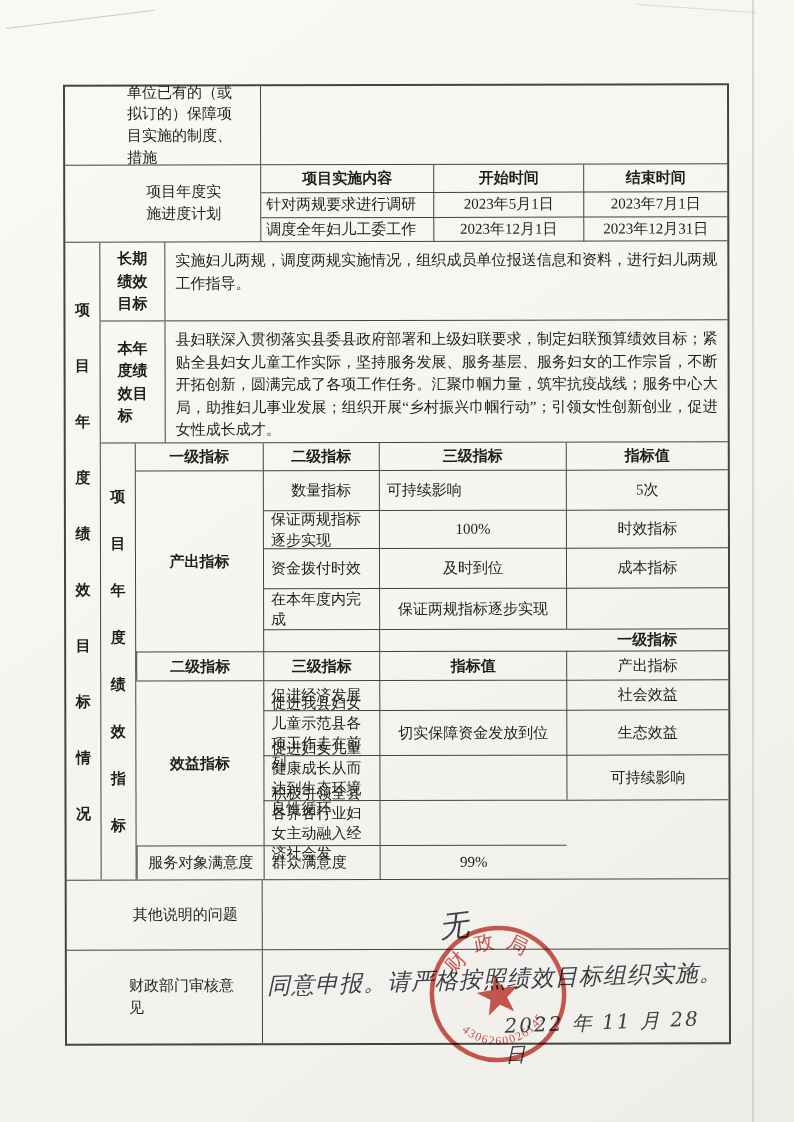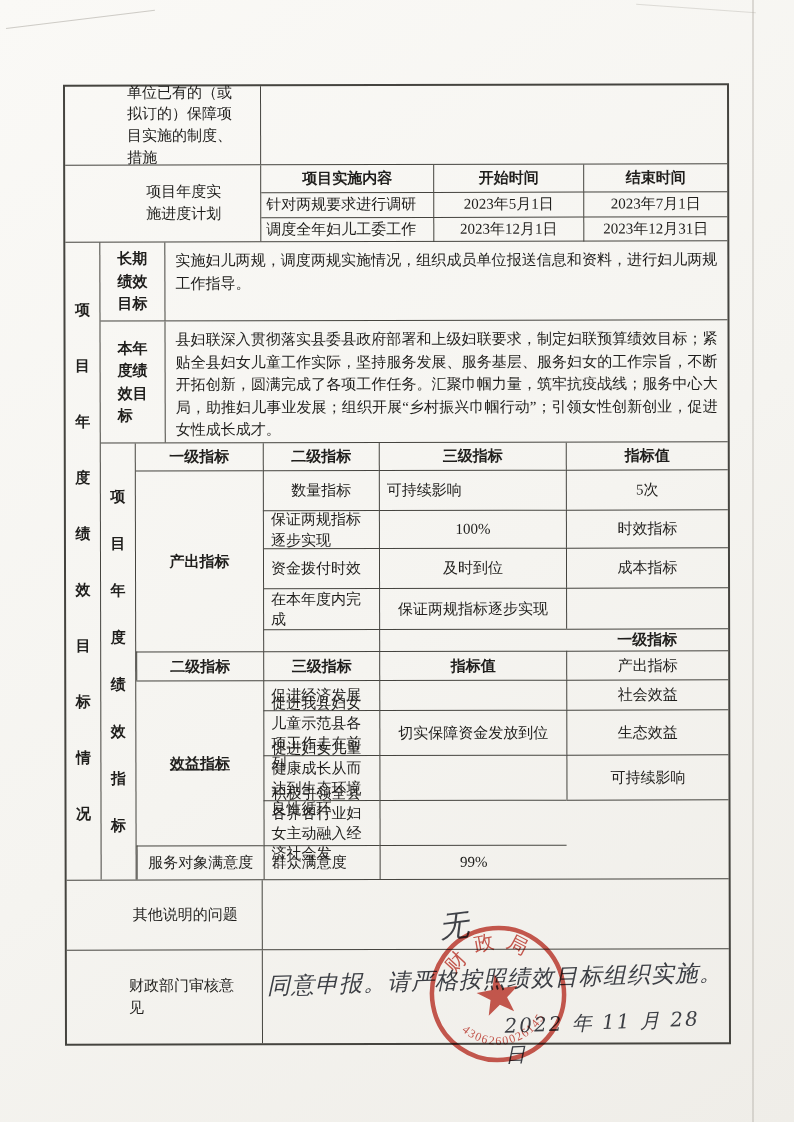--- a/index.html
+++ b/index.html
@@ -65,21 +65,21 @@
     grid-template-rows:27px 40px 38px 40px 41px 22px 29px 30px 45px 45px 45px 1fr;
   }
   .ic{border-left:1.4px solid var(--line,#45443f);border-top:1.4px solid var(--line,#45443f);
       display:flex;align-items:center;justify-content:center;box-sizing:border-box;
       padding:2px 7px;text-align:center;word-break:break-all;line-height:1.35;}
   .ic.nl{border-left:none;}
   .ic.nt{border-top:none;}
   .ic.hd{font-weight:bold;}
   .ic.left{justify-content:flex-start;text-align:left;}
   .ic.group-output{grid-column:1;grid-row:2/7;}
-  .ic.group-benefit{grid-column:1;grid-row:8/12;text-decoration:underline;}
+  .ic.group-benefit{grid-column:1;grid-row:8/12;}
 
   .band-other{height:70px;}
   .band-audit{height:94px;}
 
   .hand{position:absolute;color:var(--pen,#2c2f36);font-style:italic;
         font-family:"DejaVu Serif","Liberation Serif",serif;}
   .hand-none{left:176px;top:24px;font-size:30px;transform:rotate(-7deg);opacity:.9;}
   .hand-line{left:4px;top:13px;font-size:23px;letter-spacing:1px;transform:rotate(-1.6deg);white-space:nowrap;opacity:.92;}
   .hand-date{left:242px;top:58px;font-size:20px;letter-spacing:2px;transform:rotate(-2deg);opacity:.92;}
 

